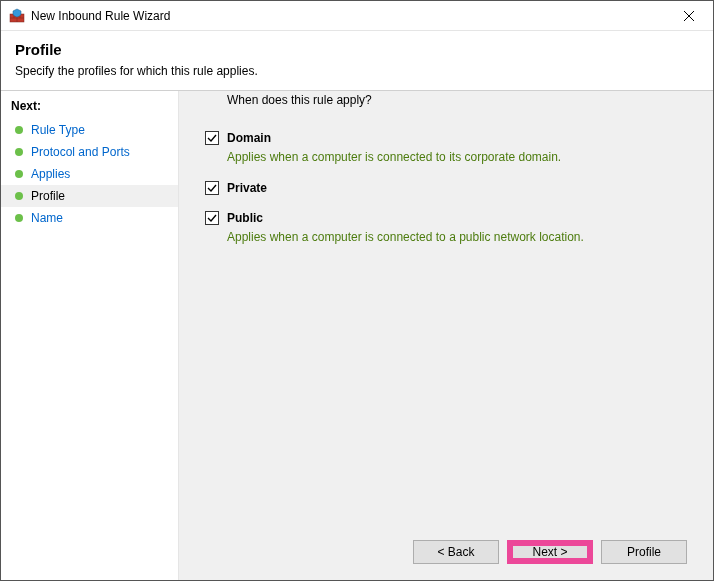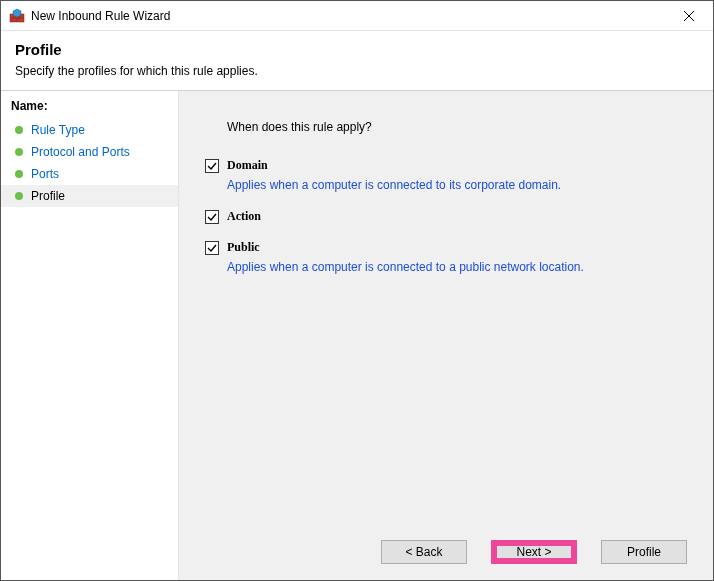--- a/index.html
+++ b/index.html
@@ -80,52 +80,52 @@
     flex: 0 0 auto;
   }
   .step.link .label { color: #0066cc; }
   .step.current {
     background: #f0f0f0;
   }
   .step.current .label { color: #000; }
   .main {
     flex: 1;
     background: #f0f0f0;
-    padding: 29px 26px 16px 26px;
+    padding: 2px 26px 16px 26px;
     display: flex; flex-direction: column;
   }
   .question {
     margin: 0 0 24px 22px;
   }
   .opt {
     margin: 0 0 16px 0;
   }
   .opt .row {
-    display: flex; align-items: center; gap: 8px; font-family: Liberation Serif, serif;
+    display: flex; align-items: center; gap: 8px;
   }
   .cb {
     width: 14px; height: 14px;
     border: 1px solid #333;
     background: #fff;
     display: inline-flex; align-items: center; justify-content: center;
     cursor: pointer;
     flex: 0 0 auto;
   }
   .opt .lbl {
     font-weight: 700;
   }
   .opt .desc {
     margin: 4px 0 0 22px;
-    color: #1d4ed8;
+    color: #4d7c0f;
     max-width: 440px;
     line-height: 1.35;
   }
   .footer {
     margin-top: auto;
-    display: flex; justify-content: flex-end; gap: 24px;
+    display: flex; justify-content: flex-end; gap: 8px;
     padding-top: 12px;
   }
   .btn {
     min-width: 86px; height: 24px;
     border: 1px solid #adadad;
     background: #e1e1e1;
     font-size: 12px;
     display: inline-flex; align-items: center; justify-content: center;
     cursor: pointer;
     padding: 0 12px;
@@ -160,37 +160,41 @@
     </div>
   </div>
 
   <div class="header">
     <h1>Profile</h1>
     <div class="sub">Specify the profiles for which this rule applies.</div>
   </div>
 
   <div class="body">
     <div class="sidebar">
-      <div class="steps-title">Name:</div>
+      <div class="steps-title">Next:</div>
 
       <div class="step link">
         <span class="bullet"></span>
         <span class="label">Rule Type</span>
       </div>
       <div class="step link">
         <span class="bullet"></span>
         <span class="label">Protocol and Ports</span>
       </div>
       <div class="step link">
         <span class="bullet"></span>
-        <span class="label">Ports</span>
+        <span class="label">Applies</span>
       </div>
       <div class="step current">
         <span class="bullet"></span>
         <span class="label">Profile</span>
+      </div>
+      <div class="step link">
+        <span class="bullet"></span>
+        <span class="label">Name</span>
       </div>
     </div>
 
     <div class="main">
       <div class="question">When does this rule apply?</div>
 
       <div class="opt">
         <div class="row">
           <span class="cb">
             <svg width="12" height="12" viewBox="0 0 12 12">
@@ -202,21 +206,21 @@
         <div class="desc">Applies when a computer is connected to its corporate domain.</div>
       </div>
 
       <div class="opt">
         <div class="row">
           <span class="cb">
             <svg width="12" height="12" viewBox="0 0 12 12">
                 <polyline points="2,6 5,9 10,3" fill="none" stroke="#000" stroke-width="1.4"></polyline>
               </svg>
           </span>
-          <span class="lbl">Action</span>
+          <span class="lbl">Private</span>
         </div>
       </div>
 
       <div class="opt">
         <div class="row">
           <span class="cb">
             <svg width="12" height="12" viewBox="0 0 12 12">
                 <polyline points="2,6 5,9 10,3" fill="none" stroke="#000" stroke-width="1.4"></polyline>
               </svg>
           </span>

